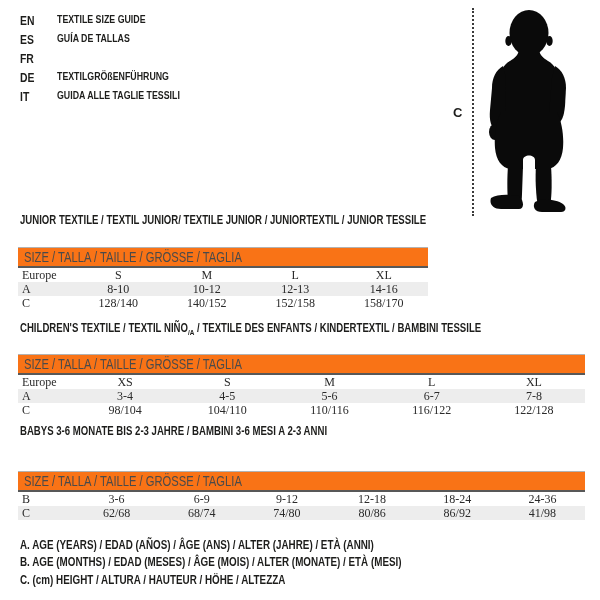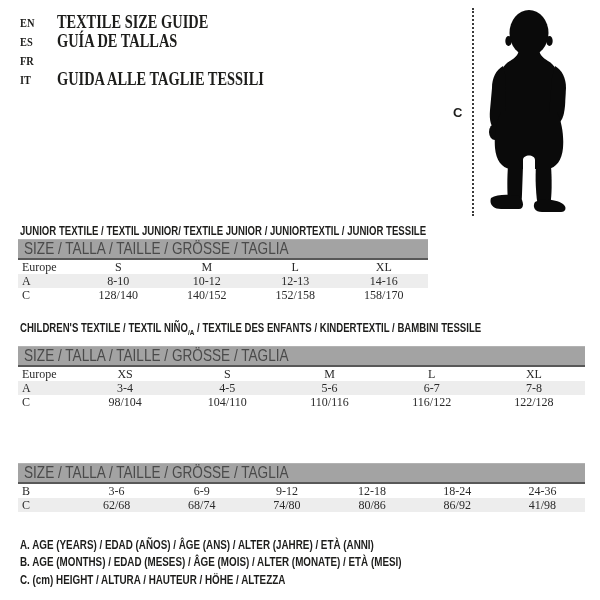--- a/index.html
+++ b/index.html
@@ -8,40 +8,40 @@
     background:#ffffff;color:#1d1d1b;
     font-family:"Liberation Sans", sans-serif;
     -webkit-font-smoothing:antialiased;
   }
   .abs{position:absolute;}
   .cond{display:inline-block;transform:scaleX(0.8);transform-origin:0 50%;white-space:nowrap;}
   .cond82{display:inline-block;transform:scaleX(0.82);transform-origin:0 50%;white-space:nowrap;}
 
   
   .lang-block{top:13px;left:20px;}
-  .lang-row{display:flex;height:19px;align-items:center;font-family:Liberation Serif, serif;}
+  .lang-row{display:flex;height:19px;align-items:flex-start;}
   .lang-code{width:37px;font-weight:700;font-size:13px;}
-  .lang-label{font-weight:700;font-size:18px;}
+  .lang-label{font-weight:700;font-size:11px;}
 
   
   .dotted-line{left:472px;top:8px;height:208px;width:0;border-left:2px dotted #3a3a3a;}
   .c-label{left:453px;top:105px;font-weight:700;font-size:13px;}
   .baby-svg{left:479px;top:8px;}
 
   
   .sec-title{position:absolute;left:20px;font-weight:700;font-size:12px;line-height:17px;}
   .sec-title sub{font-size:8px;}
 
   
   .table{position:absolute;left:18px;}
   .size-bar{
-    height:18px;background:#a3a3a3;
+    height:18px;background:#f97316;
     border-top:1px solid #b2b2b2;border-bottom:2px solid #585858;
     display:flex;align-items:center;padding-left:6px;
-    font-size:17px;color:#4a4a4a;
+    font-size:14px;color:#4a4a4a;margin-top:8px;
   }
   .trow{display:flex;height:14px;align-items:center;font-size:12px;color:#2a2a2a;font-family:Liberation Serif, serif;}
   .trow.alt{background:#ededed;}
   .tlabel{width:56px;padding-left:4px;box-sizing:border-box;}
   .tcell{flex:1;text-align:center;}
 
   
   .footnotes{left:20px;top:537px;}
   .foot{line-height:17.3px;font-weight:700;font-size:12px;}
 </style>
@@ -52,20 +52,24 @@
   <div class="lang-row">
     <span class="lang-code"><span class="cond">EN</span></span>
     <span class="lang-label"><span class="cond">TEXTILE SIZE GUIDE</span></span>
   </div>
   <div class="lang-row">
     <span class="lang-code"><span class="cond">ES</span></span>
     <span class="lang-label"><span class="cond">GUÍA DE TALLAS</span></span>
   </div>
   <div class="lang-row">
     <span class="lang-code"><span class="cond">FR</span></span>
+  </div>
+  <div class="lang-row">
+    <span class="lang-code"><span class="cond">DE</span></span>
+    <span class="lang-label"><span class="cond">TEXTILGRÖßENFÜHRUNG</span></span>
   </div>
   <div class="lang-row">
     <span class="lang-code"><span class="cond">IT</span></span>
     <span class="lang-label"><span class="cond">GUIDA ALLE TAGLIE TESSILI</span></span>
   </div>
 </div>
 
 <div class="abs dotted-line"></div>
 <div class="abs c-label">C</div>
 <svg class="abs baby-svg" width="100" height="204" viewBox="0 0 100 204">
@@ -79,21 +83,21 @@
     <path d="M76,58 C83,62 87,70 87,80 L86,98 C85,108 83,114 78,116 C73,118 70,114 70,106 L73,70 Z"></path>
     <ellipse cx="74" cy="116" rx="5.5" ry="7"></ellipse>
     <path d="M22,104 C17,114 15,128 16,140 C17,152 23,160 31,161 L44,161 L44,152 C44,146 56,146 56,152 L56,161 L69,161 C77,160 83,152 84,140 C85,128 83,114 78,104 Z"></path>
     <path d="M29,158 L44,158 L43,186 C43,192 42,196 40,198 L30,198 C28,192 28,170 29,158 Z"></path>
     <path d="M12,190 C10,196 14,201 22,201 L40,201 C44,201 45,197 43,192 L40,188 C30,186 18,186 12,190 Z"></path>
     <path d="M57,158 L72,158 C73,172 73,188 71,198 L59,198 C57,190 56,170 57,158 Z"></path>
     <path d="M56,194 C53,199 56,204 63,204 L82,204 C87,204 88,199 84,196 C77,191 62,190 56,194 Z"></path>
   </g>
 </svg>
 
-<div class="sec-title" style="top:223px;">
+<div class="sec-title" style="top:212px;">
   <span class="cond">JUNIOR TEXTILE / TEXTIL JUNIOR/ TEXTILE JUNIOR / JUNIORTEXTIL / JUNIOR TESSILE</span>
 </div>
 <div class="table" style="top:239px;width:410px;">
   <div class="size-bar">
     <span class="cond">SIZE / TALLA / TAILLE / GRÖSSE / TAGLIA</span>
   </div>
   <div class="trow">
     <span class="tlabel">Europe</span>
     <span class="tcell">S</span>
     <span class="tcell">M</span>
@@ -143,20 +147,21 @@
     <span class="tlabel">C</span>
     <span class="tcell">98/104</span>
     <span class="tcell">104/110</span>
     <span class="tcell">110/116</span>
     <span class="tcell">116/122</span>
     <span class="tcell">122/128</span>
   </div>
 </div>
 
 <div class="sec-title" style="top:423px;">
+  <div><span class="cond">BABYS 3-6 MONATE BIS 2-3 JAHRE / BAMBINI 3-6 MESI A 2-3 ANNI</span></div>
 </div>
 <div class="table" style="top:463px;width:567px;">
   <div class="size-bar">
     <span class="cond">SIZE / TALLA / TAILLE / GRÖSSE / TAGLIA</span>
   </div>
   <div class="trow">
     <span class="tlabel">B</span>
     <span class="tcell">3-6</span>
     <span class="tcell">6-9</span>
     <span class="tcell">9-12</span>

